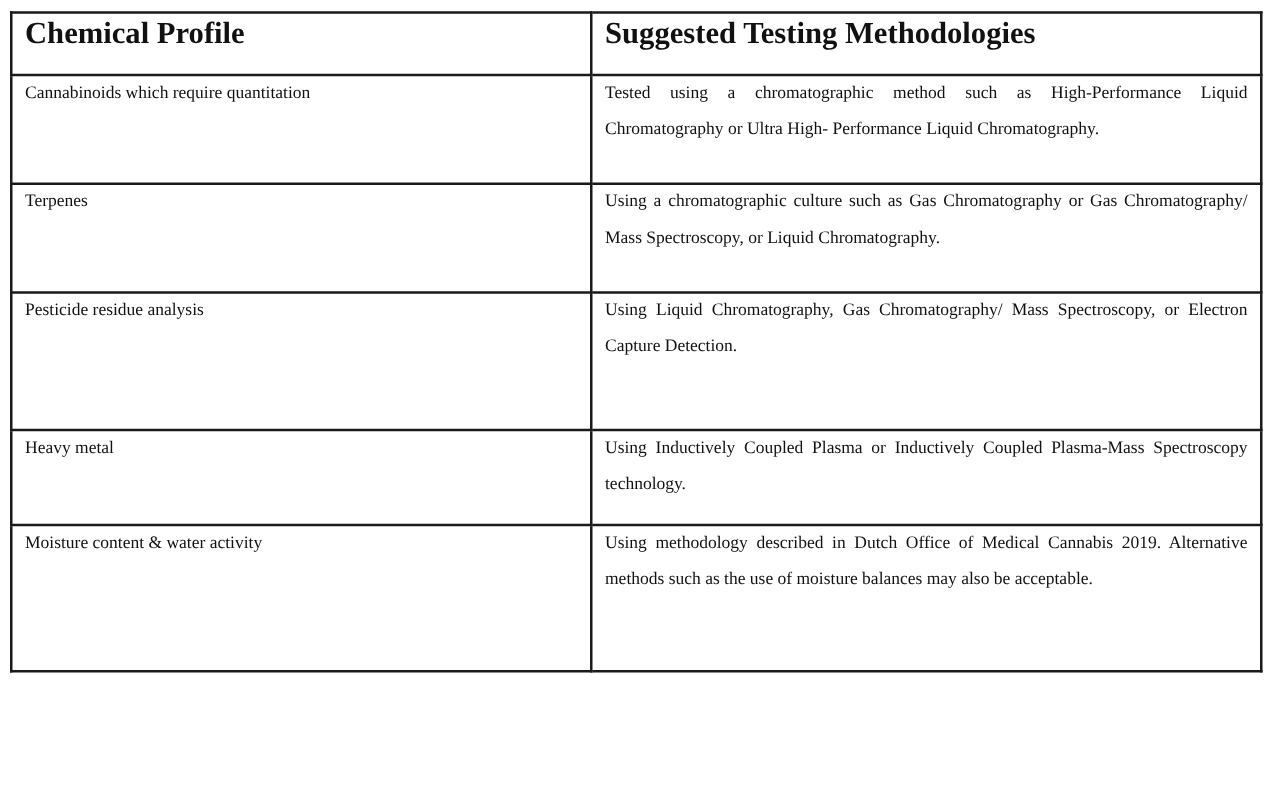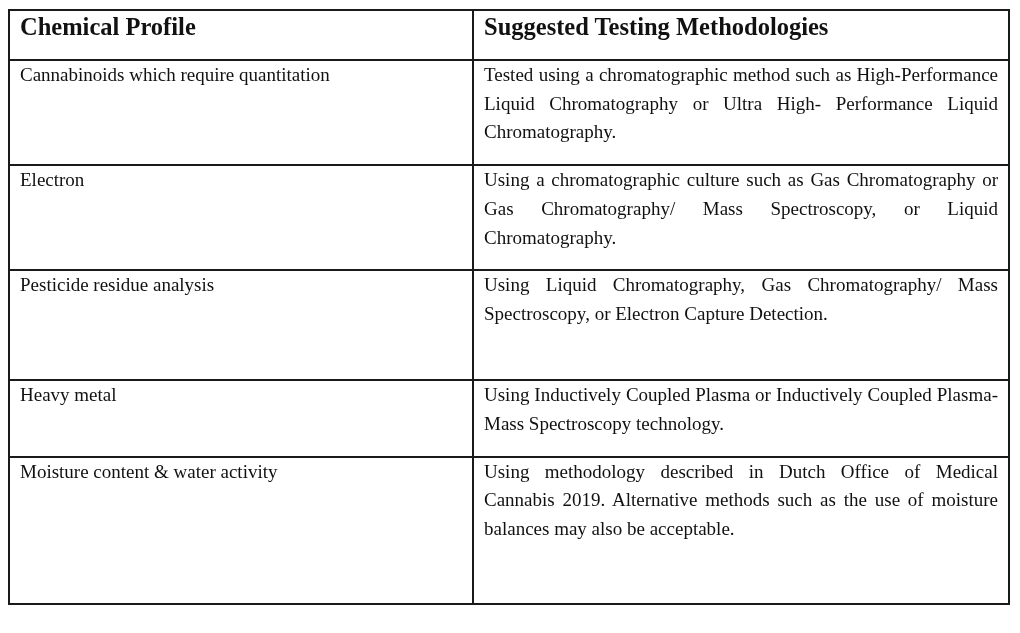--- a/index.html
+++ b/index.html
@@ -33,35 +33,35 @@
     }
     .doc-table th {
       font-weight: bold;
       font-size: 24.5px;
       line-height: 30px;
       text-align: left;
       height: 34px;
       padding-top: 1px;
     }
     .doc-table td {
-      font-size: 19px;
+      font-size: 14px;
       line-height: 28.7px;
       padding-top: 0px;
     }
     .doc-table td.method {
       text-align: justify;
       text-align-last: left;
     }
     .r1 { height: 87px; }
     .r2 { height: 87px; }
     .r3 { height: 110px; }
     .r4 { height: 58px; }
     .r5 { height: 58px; border-radius: 16px; }
     .r6 { height: 86px; }
-    .r7 { height: 147px; }
+    .r7 { height: 117px; }
   </style>
 </head>
 <body>
 
 <table class="doc-table">
   <colgroup>
     <col class="c1">
     <col class="c2">
   </colgroup>
   <thead>
@@ -69,21 +69,21 @@
       <th>Chemical Profile</th>
       <th>Suggested Testing Methodologies</th>
     </tr>
   </thead>
   <tbody>
     <tr class="r1">
       <td>Cannabinoids which require quantitation</td>
       <td class="method">Tested using a chromatographic method such as High-Performance Liquid Chromatography or Ultra High- Performance Liquid Chromatography.</td>
     </tr>
     <tr class="r2">
-      <td>Electron</td>
+      <td>Terpenes</td>
       <td class="method">Using a chromatographic culture such as Gas Chromatography or Gas Chromatography/ Mass Spectroscopy, or Liquid Chromatography.</td>
     </tr>
     <tr class="r3">
       <td>Pesticide residue analysis</td>
       <td class="method">Using Liquid Chromatography, Gas Chromatography/ Mass Spectroscopy, or Electron Capture Detection.</td>
     </tr>
     <tr class="r5">
       <td>Heavy metal</td>
       <td class="method">Using Inductively Coupled Plasma or Inductively Coupled Plasma-Mass Spectroscopy technology.</td>
     </tr>

